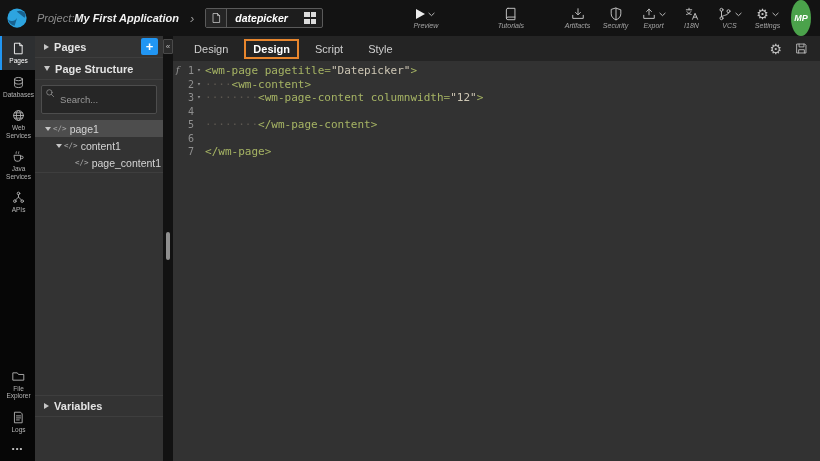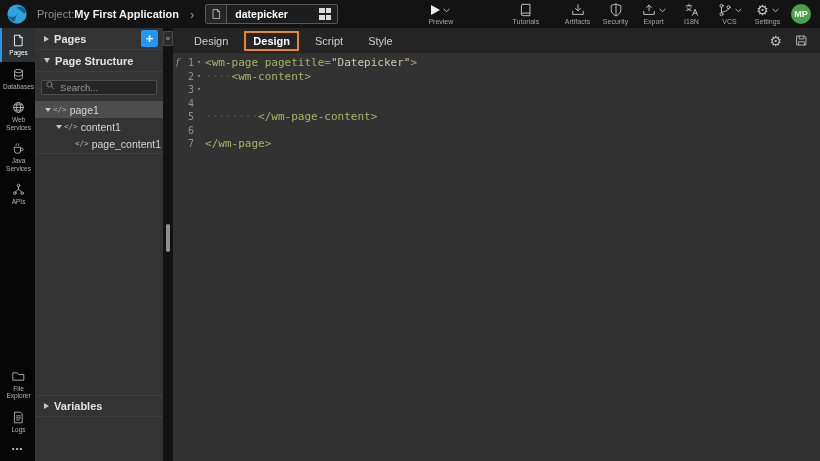--- a/index.html
+++ b/index.html
@@ -2,27 +2,27 @@
 <html><head>
 <meta charset="utf-8">
 <style>
   html,body{margin:0;padding:0;width:820px;height:461px;overflow:hidden;background:#141414;
     font-family:"Liberation Sans",sans-serif;}
   *{box-sizing:border-box;}
   svg{fill:none;stroke:currentColor;stroke-width:1.1;stroke-linecap:round;stroke-linejoin:round;display:block;}
   .app{width:820px;height:461px;display:flex;flex-direction:column;}
 
   
-  .topbar{flex:0 0 28px;background:#131313;display:flex;align-items:center;}
+  .topbar{flex:0 0 28px;background:#131313;display:flex;align-items:center;font-style:italic;}
   .logo{width:22px;height:22px;margin:0 9px 0 6px;cursor:pointer;}
   .project{font-size:11px;white-space:nowrap;}
   .proj-label{color:#8d8d8d;}
   .proj-name{color:#f2f2f2;font-weight:bold;}
   .crumb-chev{color:#9a9a9a;margin:0 11px;font-size:13px;line-height:13px;}
-  .page-tab{height:20px;width:133px;background:#1d1d1d;border:1px solid #5a5a5a;border-radius:2px;
+  .page-tab{height:20px;width:118px;background:#1d1d1d;border:1px solid #5a5a5a;border-radius:2px;
     display:flex;align-items:center;cursor:pointer;}
   .pt-file{width:21px;height:100%;display:flex;align-items:center;justify-content:center;
     border-right:1px solid #5a5a5a;background:#252525;color:#cfcfcf;}
   .pt-file svg{width:11px;height:12px;}
   .pt-name{flex:1;color:#ffffff;font-weight:bold;font-size:10.5px;padding-left:8px;}
   .pt-grid{width:12px;height:12px;display:grid;grid-template-columns:1fr 1fr;grid-template-rows:1fr 1fr;
     gap:1.5px;margin-right:6px;}
   .pt-grid i{background:#dcdcdc;}
   .tb-item{display:flex;flex-direction:column;align-items:center;color:#c4c4c4;cursor:pointer;min-width:33px;}
   .ico-row{display:flex;align-items:center;height:14px;}
@@ -30,21 +30,21 @@
   .tb-label{font-size:7px;color:#a5a5a5;margin-top:1px;white-space:nowrap;}
   .play{width:0;height:0;border-style:solid;border-width:5.5px 0 5.5px 9px;
     border-color:transparent transparent transparent #ececec;}
   .chev{margin-left:3px;color:#bdbdbd;}
   .chev svg{width:7px;height:5px;}
   .preview{margin-left:86px;}
   .tutorials{margin-left:52px;}
   .tb-spacer{flex:1;}
   #topbar-right{display:flex;gap:5px;align-items:center;}
   .gear-glyph{font-size:14px;line-height:14px;font-family:"DejaVu Sans",sans-serif;}
-  .avatar{width:20px;height:20px;border-radius:50%;color:#fff;font-size:9px;font-weight:bold;
+  .avatar{width:20px;height:36px;border-radius:50%;color:#fff;font-size:9px;font-weight:bold;
     display:flex;align-items:center;justify-content:center;margin:0 9px 0 7px;cursor:pointer;}
 
   
   .main{flex:1;display:flex;min-height:0;}
 
   
   .iconbar{flex:0 0 28px;background:#060606;display:flex;flex-direction:column;}
   .sb-item{display:flex;flex-direction:column;align-items:center;padding:6px 0 5px;color:#b5b5b5;
     border-left:2px solid transparent;cursor:pointer;}
   .sb-item.active{background:#2d2f31;border-left-color:#2196f3;color:#ffffff;}
@@ -57,21 +57,21 @@
   .panel{flex:0 0 128px;background:#333333;display:flex;flex-direction:column;min-height:0;}
   .panel-head{flex:0 0 22px;display:flex;align-items:center;padding:0 5px 0 9px;
     border-bottom:1px solid #3e3e3e;cursor:pointer;}
   .ph-label{font-size:11px;font-weight:bold;color:#e3e3e3;margin-left:5px;}
   .tri{width:0;height:0;border-style:solid;flex:0 0 auto;}
   .tri.right{border-width:3.5px 0 3.5px 5px;border-color:transparent transparent transparent #c6c6c6;}
   .tri.down{border-width:5px 3.5px 0 3.5px;border-color:#c6c6c6 transparent transparent transparent;}
   .add-btn{margin-left:auto;width:17px;height:17px;background:#2196f3;color:#fff;border:none;
     border-radius:2px;font-size:13px;line-height:15px;padding:0;cursor:pointer;font-weight:bold;}
   .search-wrap{flex:0 0 auto;margin:5px 6px 6px;position:relative;}
-  .search{width:100%;height:15px;background:#262626;border:1px solid #4d4d4d;border-radius:2px;
+  .search{width:100%;height:29px;background:#262626;border:1px solid #4d4d4d;border-radius:2px;
     color:#cccccc;font-size:9.5px;padding:0 4px 0 18px;font-family:"Liberation Sans",sans-serif;}
   .search::placeholder{color:#9a9a9a;}
   .s-icon{position:absolute;left:4px;top:3px;color:#9a9a9a;}
   .s-icon svg{width:10px;height:10px;}
   #tree{border-bottom:1px solid #3e3e3e;padding-bottom:1px;}
   .tree-row{height:17px;display:flex;align-items:center;font-size:10.5px;color:#d4d4d4;cursor:pointer;}
   .tree-row.selected{background:#4d4d4d;}
   .tree-tri{width:9px;display:flex;justify-content:center;flex:0 0 9px;}
   .tree-tri .tri.down{border-width:4px 3px 0 3px;}
   .tree-code{font-family:"DejaVu Sans Mono",monospace;font-size:7.5px;color:#a8a8a8;margin:0 3px 0 1px;}
@@ -413,20 +413,21 @@
               <span class="gfold">▾</span>
             </span>
             <span class="code-text"><span class="tk-ws">····</span><span class="tk-tag">&lt;wm-content&gt;</span></span>
           </div>
           <div class="code-line">
             <span class="gutter">
               <span class="gmark"></span>
               <span class="gnum">3</span>
               <span class="gfold">▾</span>
             </span>
+            <span class="code-text"><span class="tk-ws">········</span><span class="tk-tag">&lt;wm-page-content</span><span class="tk-attr"> columnwidth</span><span class="tk-eq">=</span><span class="tk-val">"12"</span><span class="tk-tag">&gt;</span></span>
           </div>
           <div class="code-line">
             <span class="gutter">
               <span class="gmark"></span>
               <span class="gnum">4</span>
               <span class="gfold"></span>
             </span>
           </div>
           <div class="code-line">
             <span class="gutter">

